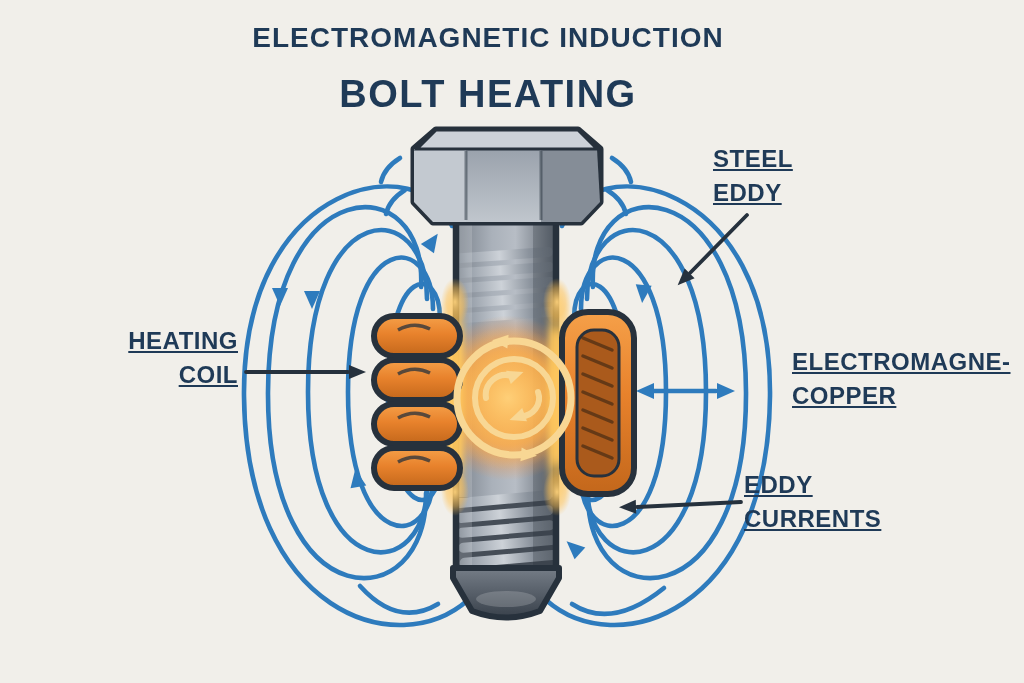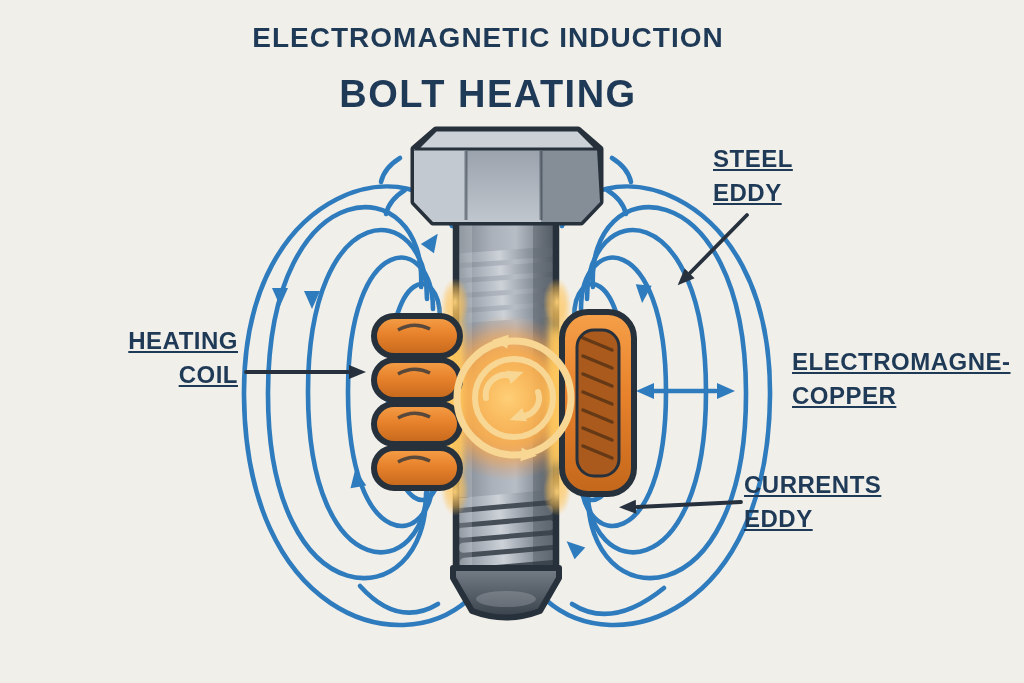--- a/index.html
+++ b/index.html
@@ -243,17 +243,17 @@
     <span class="ln">HEATING</span>
     <span class="ln">COIL</span>
   </div>
 
   <div class="label side lbl-em">
     <span class="ln">ELECTROMAGNE-</span>
     <span class="ln">COPPER</span>
   </div>
 
   <div class="label side lbl-eddy">
+    <span class="ln">EDDY</span>
     <span class="ln">CURRENTS</span>
-    <span class="ln">EDDY</span>
   </div>
 
 </div>
 
 </body></html>

